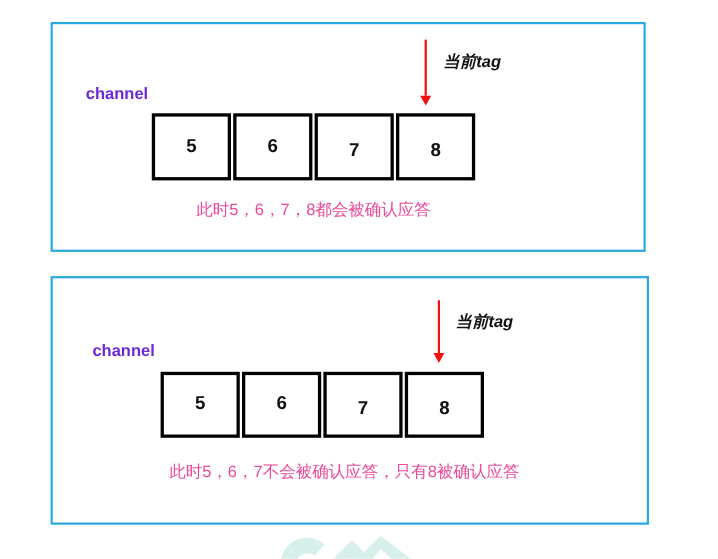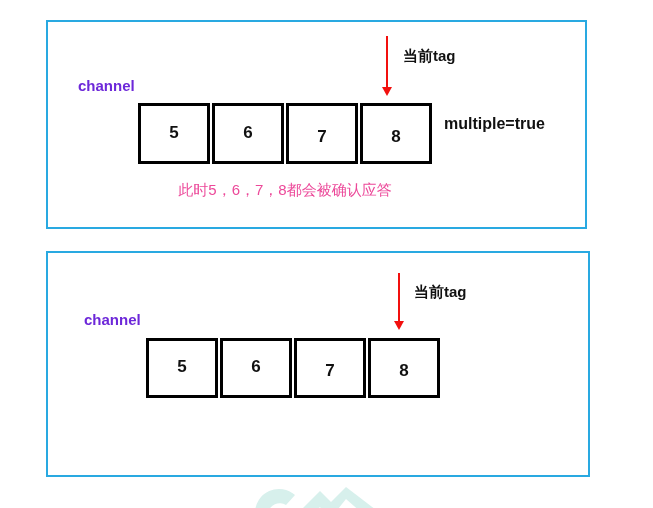--- a/index.html
+++ b/index.html
@@ -37,20 +37,21 @@
     border-right:5px solid transparent;
     border-top:9px solid #f2100e;
   }
   #panel-1 .arrow { left:333px; top:14px; height:60px; }
   #panel-2 .arrow { left:345px; top:20px; height:57px; }
 
   .arrow-label {
     position:absolute;
     font-size:15px; font-weight:600; color:#111;
     white-space:nowrap;
+    font-style:italic;
   }
   #panel-1 .arrow-label { left:355px; top:25px; }
   #panel-2 .arrow-label { left:366px; top:30px; }
 
   .box-row {
     position:absolute;
     display:flex; gap:2px;
   }
   #panel-1 .box-row { left:90px; top:81px; width:294px; height:61px; }
   #panel-2 .box-row { left:98px; top:85px; width:294px; height:60px; }
@@ -106,21 +107,20 @@
         <span>6</span>
       </div>
     <div class="cell">
         <span>7</span>
       </div>
     <div class="cell">
         <span>8</span>
       </div>
   </div>
 
-  <div class="multiple-label">multiple=true</div>
   <div class="caption">此时5，6，7，8都会被确认应答</div>
 </div>
 
 <div class="panel" id="panel-2">
   <div class="channel-label">channel</div>
 
   <div class="arrow">
     <div class="shaft"></div>
     <div class="head"></div>
   </div>
@@ -134,20 +134,21 @@
         <span>6</span>
       </div>
     <div class="cell">
         <span>7</span>
       </div>
     <div class="cell">
         <span>8</span>
       </div>
   </div>
 
+  <div class="caption">此时5，6，7不会被确认应答，只有8被确认应答</div>
 </div>
 
 <svg class="watermark" viewBox="0 0 150 30" xmlns="http://www.w3.org/2000/svg">
   <g fill="#d7f0ec">
     <path d="M5 30 A 24 24 0 0 1 45 12 L 36 22 A 12 12 0 0 0 18 30 Z"></path>
     <path d="M48 30 L 70 8 L 92 30 L 74 30 L 70 24 L 64 30 Z"></path>
     <path d="M78 22 L 96 4 L 130 30 L 112 30 L 96 16 L 88 26 Z"></path>
   </g>
 </svg>
 

